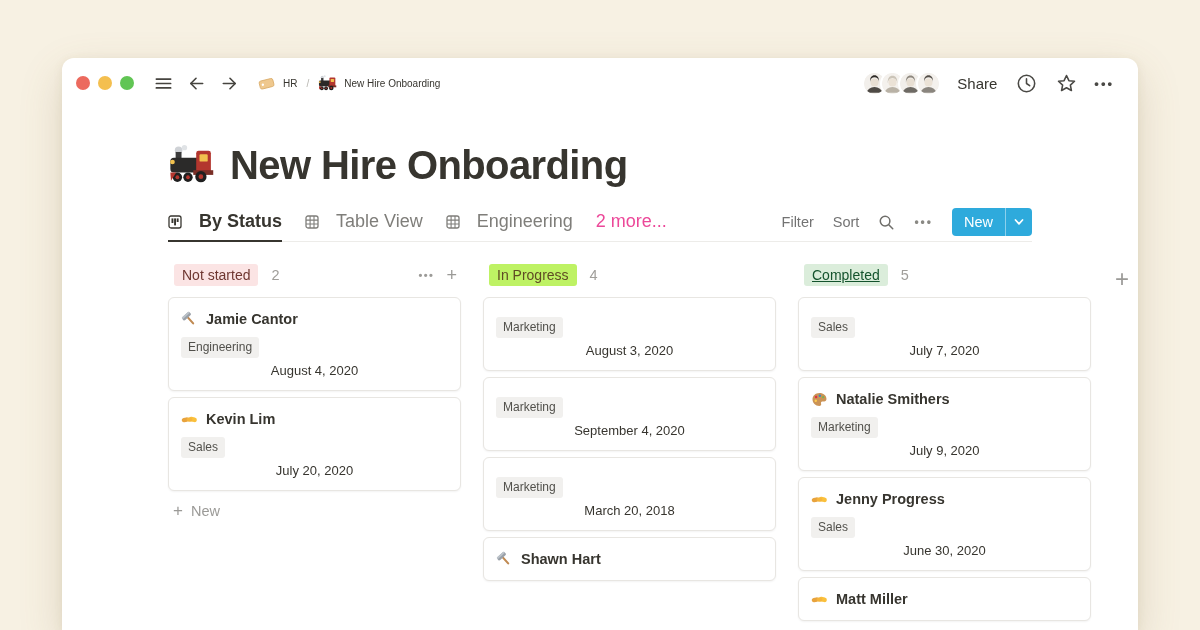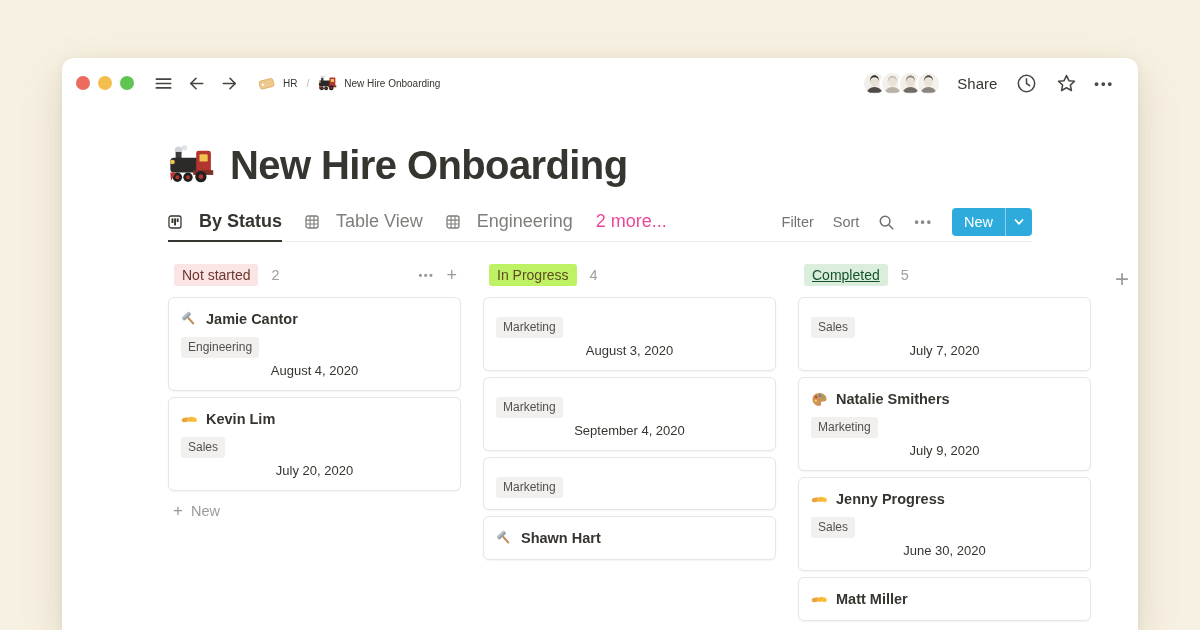--- a/index.html
+++ b/index.html
@@ -329,21 +329,21 @@
         </div>
       </div>
       <div class="column">
         <div class="col-header">
           <span class="col-badge" style="background: #bef264; color: rgb(95, 75, 36);">In Progress</span>
           <span class="col-count">4</span>
         </div>
         <div class="cards">
           <article class="card"><span class="card-tag" style="background: rgb(241, 240, 238);">Marketing</span><div class="card-date">August 3, 2020</div></article>
           <article class="card"><span class="card-tag" style="background: rgb(241, 240, 238);">Marketing</span><div class="card-date">September 4, 2020</div></article>
-          <article class="card"><span class="card-tag" style="background: rgb(241, 240, 238);">Marketing</span></article>
+          <article class="card"><span class="card-tag" style="background: rgb(241, 240, 238);">Marketing</span><div class="card-date">March 20, 2018</div></article>
           <article class="card partial">
             <div class="card-name">
               <span class="card-emoji">
                 <svg viewBox="0 0 20 20">
                   <g transform="rotate(-42 10 10)">
                     <rect x="8.9" y="6" width="2.5" height="11.5" rx="1.2" fill="#C08A52"></rect>
                     <rect x="4.2" y="2.3" width="11.6" height="4.8" rx="1.7" fill="#99A0A8"></rect>
                     <rect x="4.2" y="2.3" width="11.6" height="2.1" rx="1" fill="#BCC3CA"></rect>
                   </g>
                 </svg>

